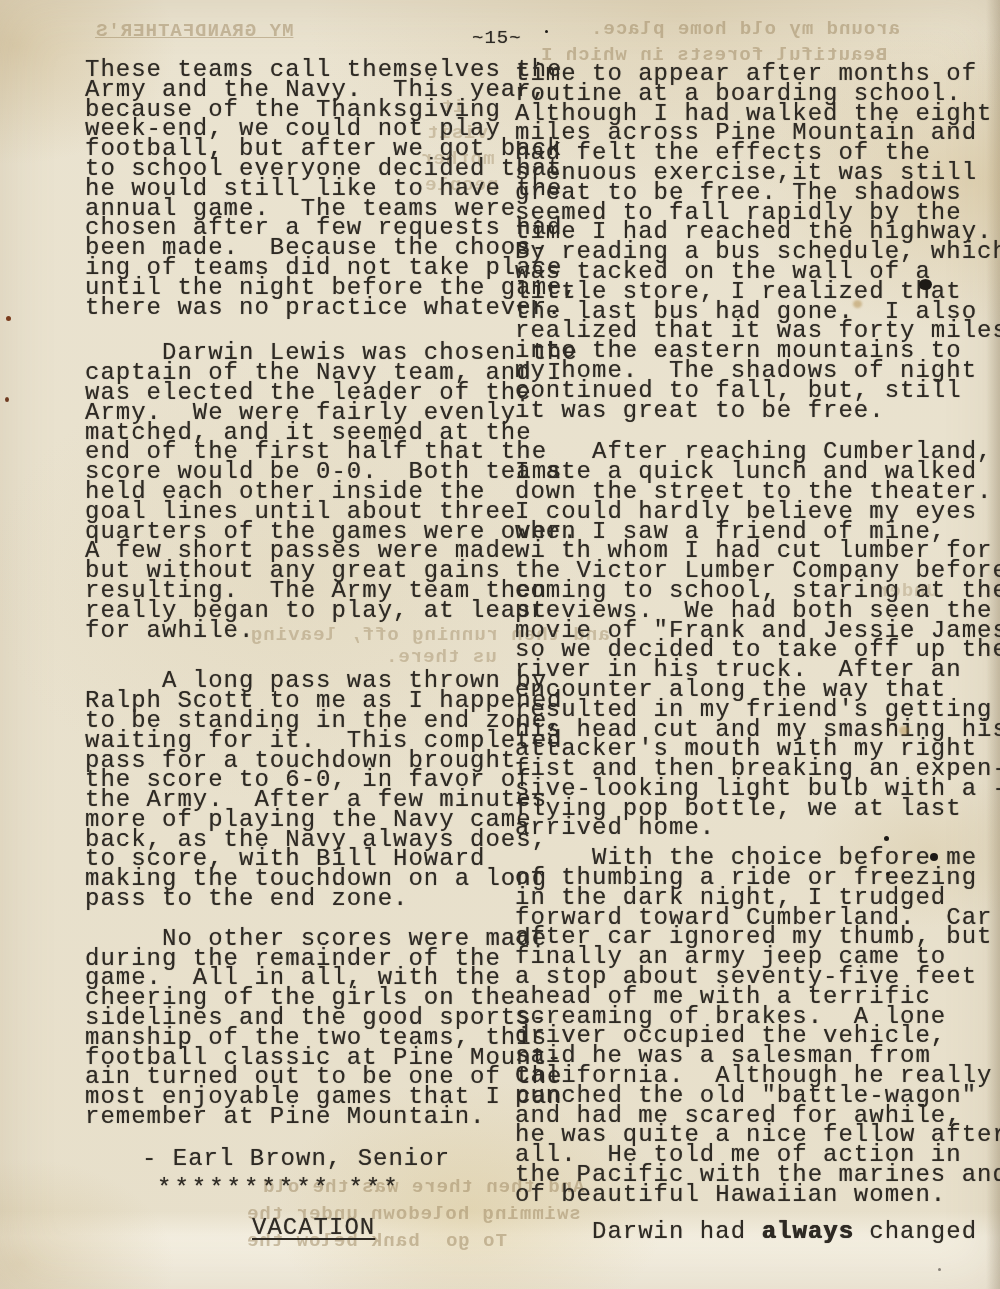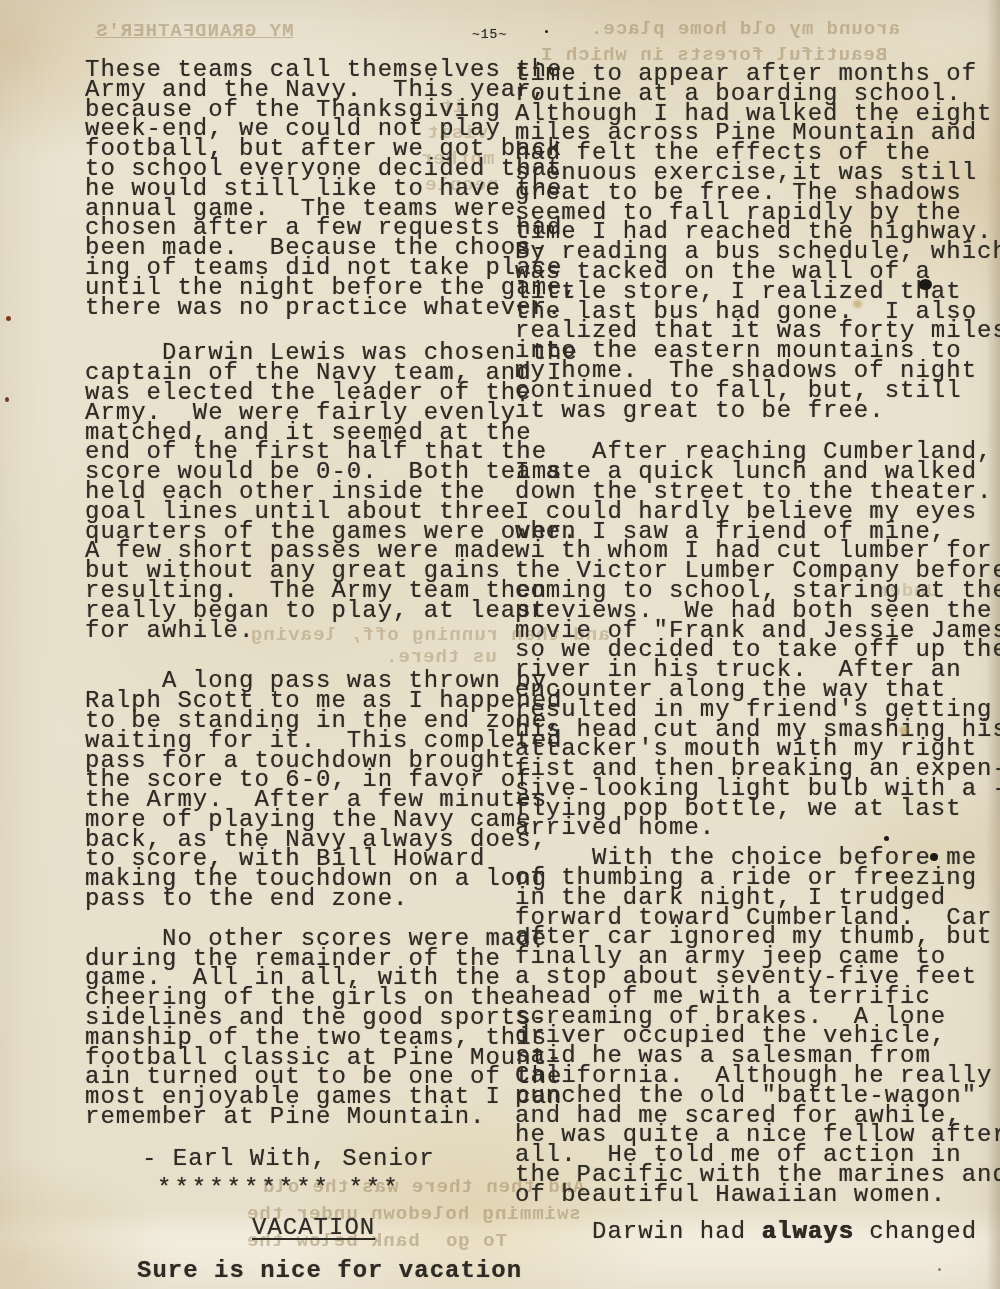--- a/index.html
+++ b/index.html
@@ -41,21 +41,21 @@
   .f6 {left:424px; top:174px; opacity:.8;}
   .f7 {left:250px; top:624px; opacity:.85;}
   .f8 {left:385px; top:646px; opacity:.85;}
   .f9 {left:876px; top:580px; opacity:.7;}
   .f10{left:262px; top:1176px;}
   .f11{left:246px; top:1203px;}
   .f12{left:246px; top:1230px;}
   .f13{left:445px; top:1230px;}
   
   .ink{color:#2e2a24; text-shadow:0 0 1px rgba(46,42,36,.55);}
-  .page-number{position:absolute; left:472px; top:27px; font-size:13px; letter-spacing:1px;text-align:right;}
+  .page-number{position:absolute; left:472px; top:27px; font-size:19px; letter-spacing:1px;text-align:right;}
   .col{position:absolute; font-size:24px; line-height:19.8px; letter-spacing:1px;}
   .col-left {left:85px;  top:60px; width:408px;}
   .col-right{left:515px; top:64px; width:440px;}
   .para{white-space:pre; margin:0;}
   .lp1{margin-bottom:26px;} .lp2{margin-bottom:31px;} .lp3{margin-bottom:20px;} .lp4{margin-bottom:22px;}
   .rp1{margin-bottom:22px;} .rp2{margin-bottom:17px;} .rp3{margin-bottom:10px;}
   .signature{white-space:pre; margin:0 0 10px 57px;}
   .divider{white-space:pre; margin:0 0 20px 72px; letter-spacing:3px;}
   .section-heading{margin:0 0 23px 140px;}
   .section-heading .u{text-decoration:underline; text-decoration-thickness:2px; text-underline-offset:4px; font-weight:normal;margin-left:27px;}
@@ -144,24 +144,23 @@
     <p class="para lp4">     No other scores were made
 during the remainder of the
 game.  All in all, with the
 cheering of the girls on the
 sidelines and the good sports-
 manship of the two teams, this
 football classic at Pine Mount-
 ain turned out to be one of the
 most enjoyable games that I can
 remember at Pine Mountain.</p>
-    <p class="signature">- Earl With, Senior</p>
+    <p class="signature">- Earl Brown, Senior</p>
     <p class="divider">********** ***</p>
     <p class="section-heading"><span class="u">VACATION</span></p>
-    <p class="section-line">Sure is nice for vacation</p>
   </div>
 
   <div class="col col-right ink">
     <p class="para rp1">time to appear after months of
 routine at a boarding school.
 Although I had walked the eight
 miles across Pine Mountain and
 had felt the effects of the
 srenuous exercise,it was still
 great to be free. The shadows

